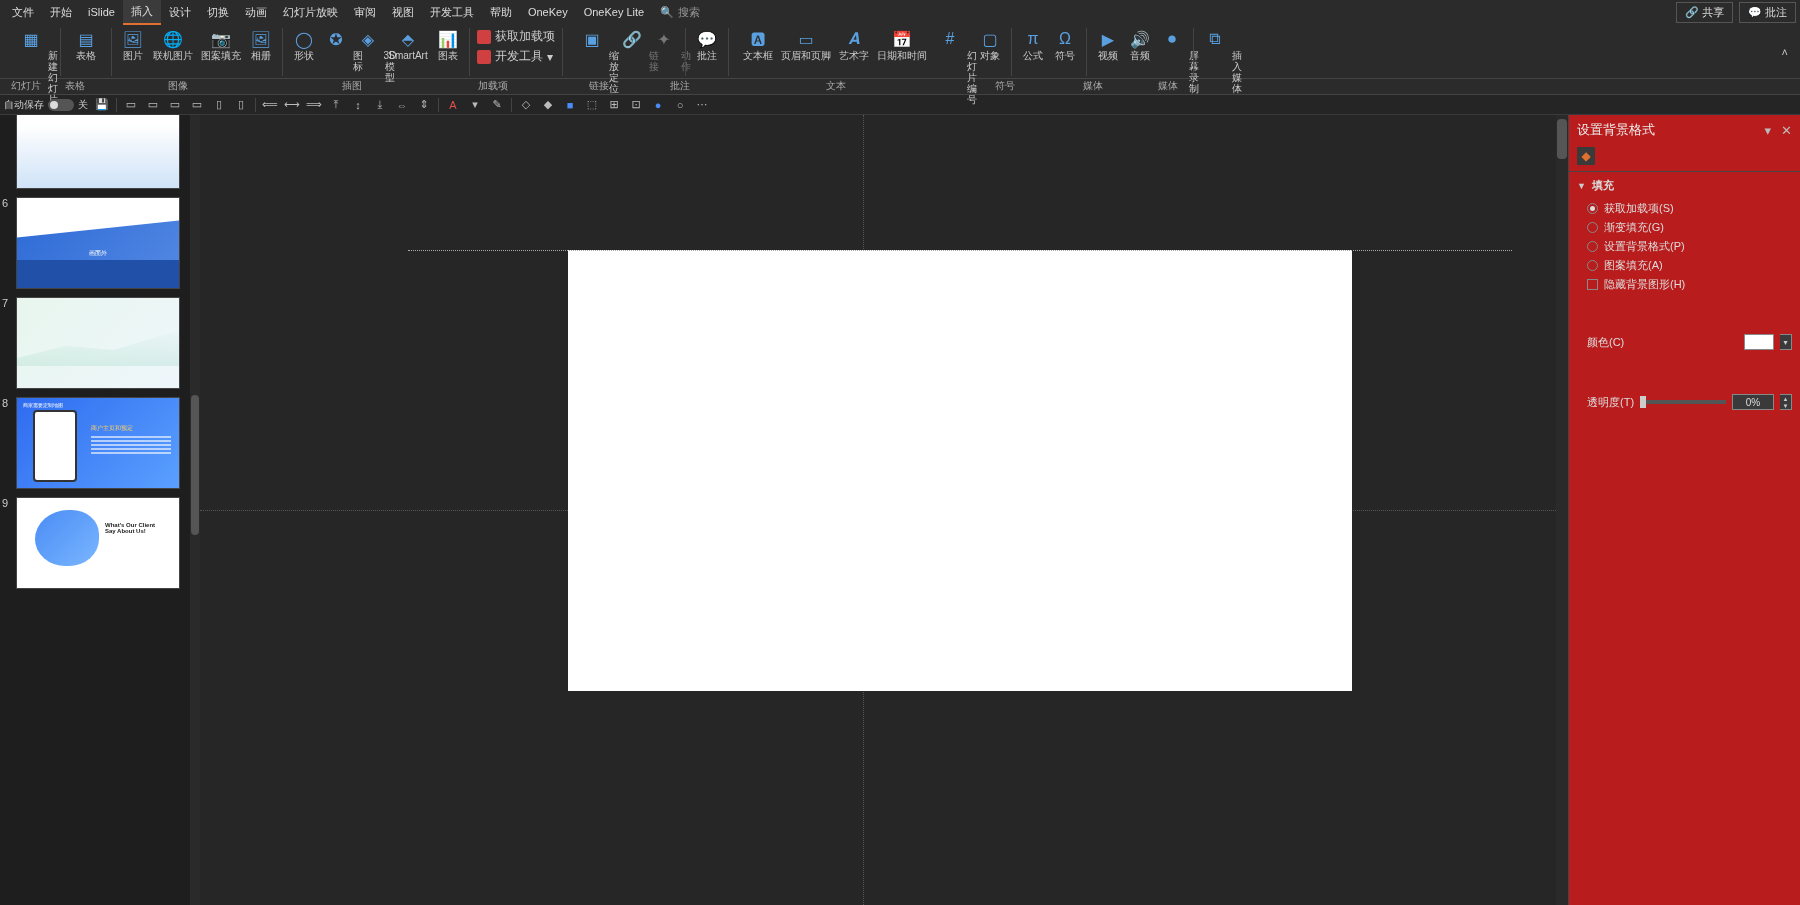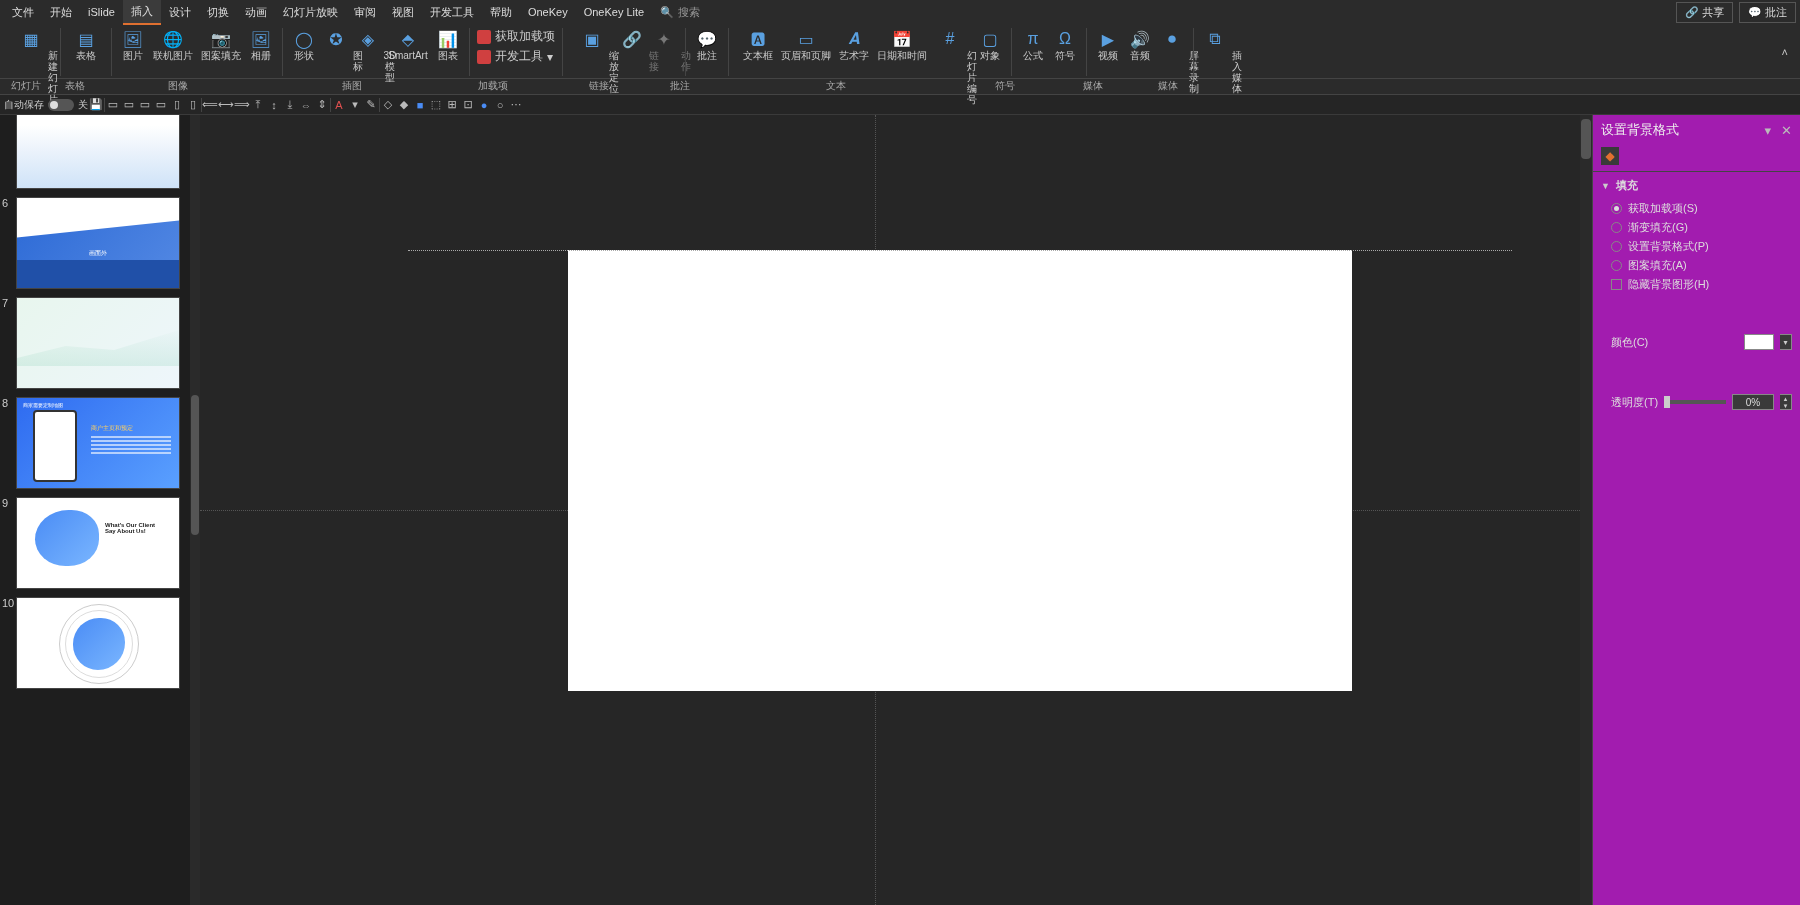--- a/index.html
+++ b/index.html
@@ -25,21 +25,21 @@
   .rbtn .lbl { font-size: 10px; color: #ccc; line-height: 11px; text-align: center; white-space: nowrap; }
   .rbtn .lbl.two { white-space: normal; margin-left: 44px; }
   .rsep { width: 1px; height: 48px; background: #444; margin: 2px 4px 0 4px; }
   .ribbon-right { margin-left: auto; display: flex; align-items: center; padding-right: 6px; color: #ccc; }
 
   
   .grouplabels { height: 16px; background: #2b2b2b; display: flex; border-bottom: 1px solid #444; font-size: 10px; color: #aaa; }
   .glabel { text-align: center; padding-top: 0; }
 
   
-  .qat { height: 20px; background: #252525; display: flex; align-items: center; padding: 0 4px; gap: 0; border-bottom: 1px solid #3a3a3a; }
+  .qat { height: 20px; background: #252525; display: flex; align-items: center; padding: 0 4px; gap: 6px; border-bottom: 1px solid #3a3a3a; }
   .qat .switch { display: flex; align-items: center; gap: 4px; font-size: 10px; color: #ccc; }
   .qat .toggle { width: 26px; height: 12px; background: #555; border-radius: 6px; position: relative; }
   .qat .toggle::after { content: ""; position: absolute; width: 8px; height: 8px; background: #ddd; border-radius: 50%; top: 2px; left: 2px; }
   .qat .qbtn { width: 16px; height: 16px; display: flex; align-items: center; justify-content: center; color: #bbb; font-size: 11px; }
   .qat .qsep { width: 1px; height: 14px; background: #444; }
 
   
   .main { position: absolute; top: 115px; bottom: 0; left: 0; right: 0; display: flex; }
 
   
@@ -76,21 +76,21 @@
   .canvas-area { flex: 1; position: relative; background: #262626; }
   .canvas-area .vscroll { position:absolute; right:0; top:0; bottom:0; width:12px; background:#2a2a2a; }
   .canvas-area .vscroll .handle { position:absolute; left:1px; right:1px; top:4px; height:40px; background:#555; border-radius:4px;}
   .guide-h { position: absolute; left: 0; right: 12px; top: 50%; border-top: 1px dotted #555; }
   .guide-v { position: absolute; top: 0; bottom: 0; left: 48.5%; border-left: 1px dotted #555; }
   .slide-canvas { position: absolute; left: 368px; top: 135px; width: 784px; height: 441px; background: #fff; }
   .slide-canvas::before, .slide-canvas::after { content: ""; position: absolute; border-top: 1px dotted #aaa; left: -160px; right: -160px; }
   .slide-canvas::before { top: 50%; display:none;}
 
   
-  .panel { width: 208px; background: #a21caf; border-left: 1px solid #444; display: flex; flex-direction: column; }
+  .panel { width: 232px; background: #b91c1c; border-left: 1px solid #444; display: flex; flex-direction: column; }
   .panel-title { padding: 6px 8px; font-size: 13px; color: #eee; display: flex; align-items: center; }
   .panel-title .ctrls { margin-left: auto; display: flex; gap: 10px; color: #bbb; }
   .panel-icons { padding: 2px 8px 6px 8px; border-bottom: 1px solid #444; }
   .panel-icons .ico { width: 18px; height: 18px; display: inline-flex; align-items: center; justify-content: center; background: #3a3a3a; color: #e07030; font-size: 12px; }
   .panel-body { padding: 6px 8px; font-size: 11px; color: #ddd; }
   .panel-body .section-hdr { display: flex; align-items: center; gap: 6px; font-weight: bold; margin-bottom: 6px; }
   .panel-body .section-hdr .chev { font-size: 9px; color: #ccc; }
   .opt { display: flex; align-items: center; gap: 6px; padding: 2px 0 2px 10px; }
   .radio { width: 11px; height: 11px; border: 1px solid #888; border-radius: 50%; display: inline-block; position: relative; }
   .radio.sel::after { content: ""; position: absolute; inset: 2px; background: #ddd; border-radius: 50%; }
@@ -408,28 +408,20 @@
       </div>
     </div>
     <div class="thumb-item">
       <div class="num">9</div>
       <div class="slide client">
         <div class="b"></div>
         <div class="tt">What's Our Client
 Say About Us!</div>
       </div>
     </div>
-    <div class="thumb-item">
-      <div class="num">10</div>
-      <div class="slide circle">
-        <div class="ring"></div>
-        <div class="ring2"></div>
-        <div class="b"></div>
-      </div>
-    </div>
     <div class="thumb-scroll">
         <div class="handle"></div>
       </div>
   </div>
 
   <div class="canvas-area">
     <div class="guide-v"></div>
     <div class="guide-h"></div>
     <div class="slide-canvas"></div>
     <div class="vscroll">

